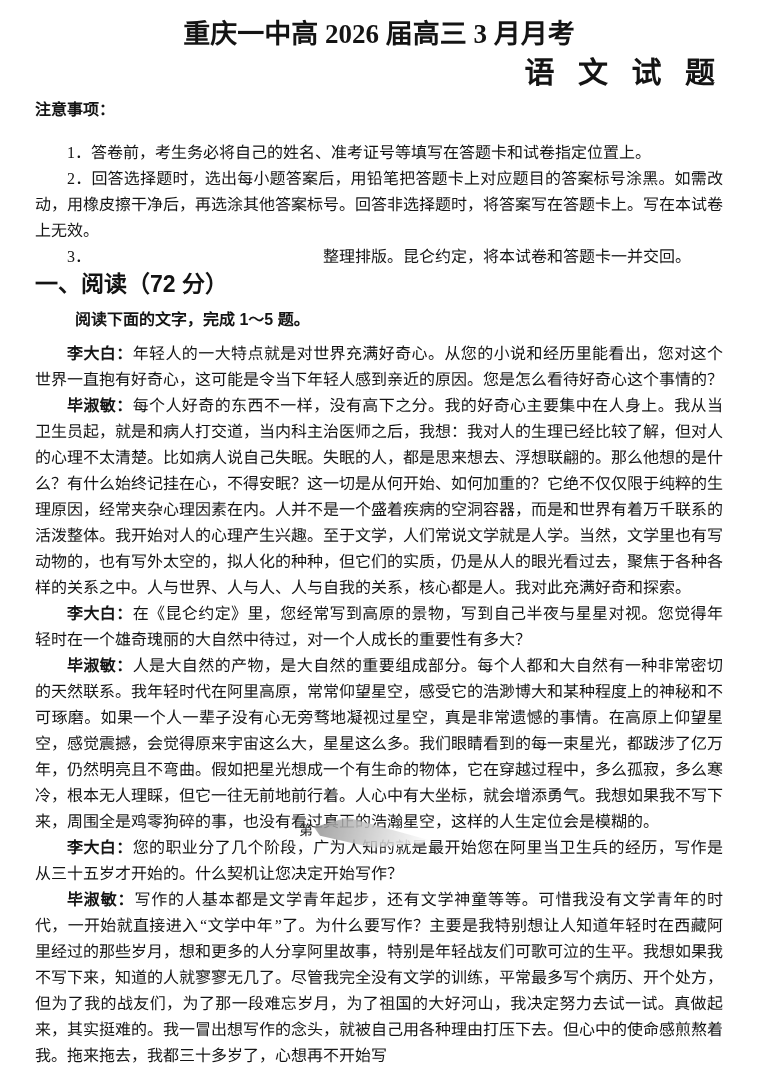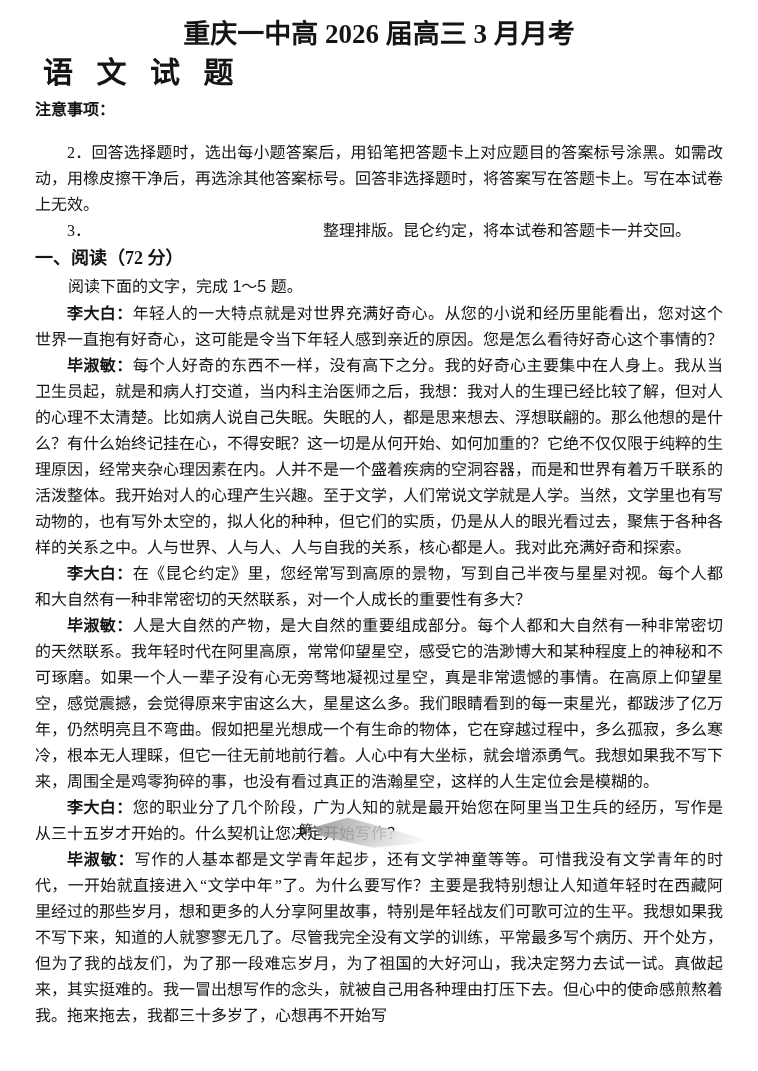--- a/index.html
+++ b/index.html
@@ -24,21 +24,21 @@
   .doc-title {
     margin: 4px 0 0 0;
     text-align: center;
     font-size: 27px;
     font-weight: bold;
     line-height: 36px;
     font-family: "Liberation Serif", "DejaVu Serif", serif;
   }
   .doc-subtitle {
     margin: 2px 0 6px 0;
-    text-align: left;
+    text-align: right;
     font-size: 30px;
     font-weight: bold;
     line-height: 38px;
     letter-spacing: 8px;
     text-indent: 8px;
     font-family: "Liberation Serif", "DejaVu Serif", serif;
   }
   .notice-label {
     font-family: "Liberation Sans", "DejaVu Sans", sans-serif;
     font-weight: bold;
@@ -53,36 +53,36 @@
     text-indent: 2em;
     text-align: justify;
   }
   .gap-spacer {
     display: inline-block;
     width: 232px;
     height: 1px;
   }
   .sec-heading {
     margin: 1px 0 0 0;
-    font-family: Liberation Serif, serif;
+    font-family: Liberation Sans, sans-serif;
     font-weight: bold;
-    font-size: 18px;
+    font-size: 23px;
     line-height: 27px;
   }
   .sub-heading {
     margin: 0;
     font-family: "Liberation Sans", "DejaVu Sans", sans-serif;
     font-weight: bold;
     font-size: 16px;
     line-height: 27px;
   }
   .instruction {
-    margin: 1px;
+    margin: 8px;
     font-family: "Liberation Sans", "DejaVu Sans", sans-serif;
-    font-weight: normal;
+    font-weight: bold;
     font-size: 16px;
     line-height: 27px;
     text-indent: 2em;
   }
   .para {
     margin: 0;
     font-size: 16px;
     line-height: 26px;
     text-indent: 2em;
     text-align: justify;
@@ -124,31 +124,32 @@
 </style>
 </head>
 <body>
 
 <div class="page">
 
   <h1 class="doc-title">重庆一中高 2026 届高三 3 月月考</h1>
   <h2 class="doc-subtitle">语 文 试 题</h2>
 
   <p class="notice-label">注意事项：</p>
+  <p class="notice-item">1．答卷前，考生务必将自己的姓名、准考证号等填写在答题卡和试卷指定位置上。</p>
   <p class="notice-item">2．回答选择题时，选出每小题答案后，用铅笔把答题卡上对应题目的答案标号涂黑。如需改动，用橡皮擦干净后，再选涂其他答案标号。回答非选择题时，将答案写在答题卡上。写在本试卷上无效。</p>
   <p class="notice-item"><span>3．</span><span class="gap-spacer"></span><span>整理排版。昆仑约定，将本试卷和答题卡一并交回。</span></p>
 
   <p class="sec-heading">一、阅读（72 分）</p>
   <p class="instruction">阅读下面的文字，完成 1～5 题。</p>
 
   <p class="para"><span class="speaker">李大白：</span><span class="ptext">年轻人的一大特点就是对世界充满好奇心。从您的小说和经历里能看出，您对这个世界一直抱有好奇心，这可能是令当下年轻人感到亲近的原因。您是怎么看待好奇心这个事情的？</span></p>
 
   <p class="para"><span class="speaker">毕淑敏：</span><span class="ptext">每个人好奇的东西不一样，没有高下之分。我的好奇心主要集中在人身上。我从当卫生员起，就是和病人打交道，当内科主治医师之后，我想：我对人的生理已经比较了解，但对人的心理不太清楚。比如病人说自己失眠。失眠的人，都是思来想去、浮想联翩的。那么他想的是什么？有什么始终记挂在心，不得安眠？这一切是从何开始、如何加重的？它绝不仅仅限于纯粹的生理原因，经常夹杂心理因素在内。人并不是一个盛着疾病的空洞容器，而是和世界有着万千联系的活泼整体。我开始对人的心理产生兴趣。至于文学，人们常说文学就是人学。当然，文学里也有写动物的，也有写外太空的，拟人化的种种，但它们的实质，仍是从人的眼光看过去，聚焦于各种各样的关系之中。人与世界、人与人、人与自我的关系，核心都是人。我对此充满好奇和探索。</span></p>
 
-  <p class="para"><span class="speaker">李大白：</span><span class="ptext">在《昆仑约定》里，您经常写到高原的景物，写到自己半夜与星星对视。每个人都和大自然有一种非常密切的天然联系，对一个人成长的重要性有多大？</span></p>
+  <p class="para"><span class="speaker">李大白：</span><span class="ptext">在《昆仑约定》里，您经常写到高原的景物，写到自己半夜与星星对视。您觉得年轻时在一个雄奇瑰丽的大自然中待过，对一个人成长的重要性有多大？</span></p>
 
   <p class="para"><span class="speaker">毕淑敏：</span><span class="ptext">人是大自然的产物，是大自然的重要组成部分。每个人都和大自然有一种非常密切的天然联系。我年轻时代在阿里高原，常常仰望星空，感受它的浩渺博大和某种程度上的神秘和不可琢磨。如果一个人一辈子没有心无旁骛地凝视过星空，真是非常遗憾的事情。在高原上仰望星空，感觉震撼，会觉得原来宇宙这么大，星星这么多。我们眼睛看到的每一束星光，都跋涉了亿万年，仍然明亮且不弯曲。假如把星光想成一个有生命的物体，它在穿越过程中，多么孤寂，多么寒冷，根本无人理睬，但它一往无前地前行着。人心中有大坐标，就会增添勇气。我想如果我不写下来，周围全是鸡零狗碎的事，也没有看过真正的浩瀚星空，这样的人生定位会是模糊的。</span></p>
 
   <p class="para"><span class="speaker">李大白：</span><span class="ptext">您的职业分了几个阶段，广为人知的就是最开始您在阿里当卫生兵的经历，写作是从三十五岁才开始的。什么契机让您决定开始写作？</span></p>
 
   <p class="para"><span class="speaker">毕淑敏：</span><span class="ptext">写作的人基本都是文学青年起步，还有文学神童等等。可惜我没有文学青年的时代，一开始就直接进入“文学中年”了。为什么要写作？主要是我特别想让人知道年轻时在西藏阿里经过的那些岁月，想和更多的人分享阿里故事，特别是年轻战友们可歌可泣的生平。我想如果我不写下来，知道的人就寥寥无几了。尽管我完全没有文学的训练，平常最多写个病历、开个处方，但为了我的战友们，为了那一段难忘岁月，为了祖国的大好河山，我决定努力去试一试。真做起来，其实挺难的。我一冒出想写作的念头，就被自己用各种理由打压下去。但心中的使命感煎熬着我。拖来拖去，我都三十多岁了，心想再不开始写</span></p>
 
   <div class="footer">
     <span class="page-marker">第</span>
     <div class="page-smudge"></div>

